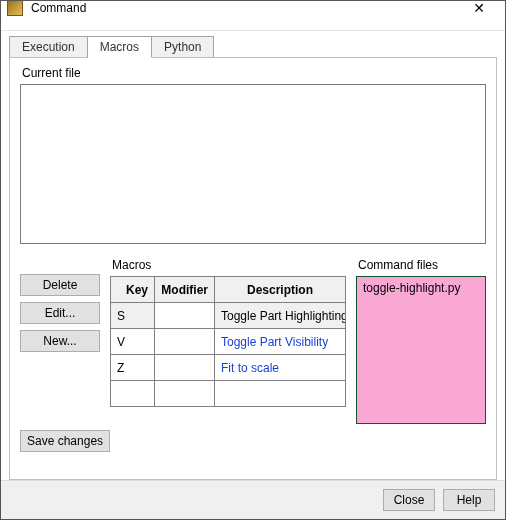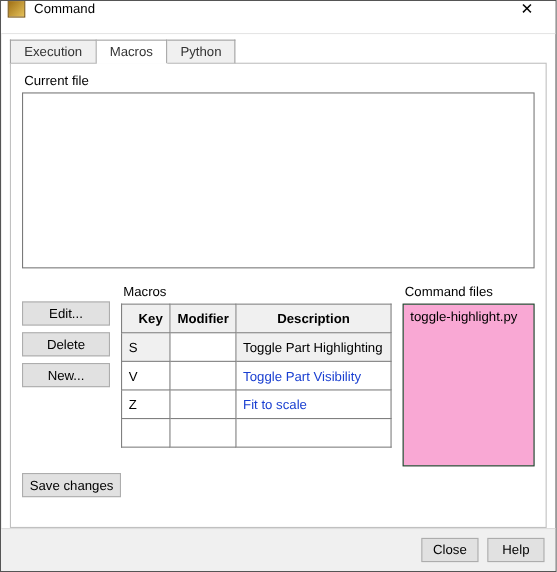--- a/index.html
+++ b/index.html
@@ -124,21 +124,21 @@
   .macro-table th {
     background:#f0f0f0;
     font-weight:bold;
     text-align:right;
   }
   .macro-table th.desc { text-align:center; }
   .macro-table td.desc-link { color:#1a3fd1; }
   .macro-table td.desc-sel { background:#f0f0f0; }
   col.ck { width:44px; }
   col.cm { width:60px; }
-  .files-col { width:120px; }
+  .files-col { width:130px; }
   .files-box {
     border:1px solid #14532d;
     height:148px;
     padding:4px 6px;
     background:#f9a8d4;
     overflow:hidden;
   }
   .save-row { margin-top:6px; }
   .bottom-bar {
     border-top:1px solid #ddd;
@@ -167,22 +167,22 @@
     <div class="tab">Python</div>
   </div>
 
   <div class="tab-panel">
 
     <div class="field-label">Current file</div>
     <div class="textarea-box"></div>
 
     <div class="mid-row">
       <div class="btn-col">
+        <button class="win-btn wide">Delete</button>
         <button class="win-btn wide">Edit...</button>
-        <button class="win-btn wide">Delete</button>
         <button class="win-btn wide">New...</button>
       </div>
 
       <div class="macros-col">
         <div class="section-title">Macros</div>
         <table class="macro-table">
           <colgroup>
               <col class="ck">
               <col class="cm">
               <col>

